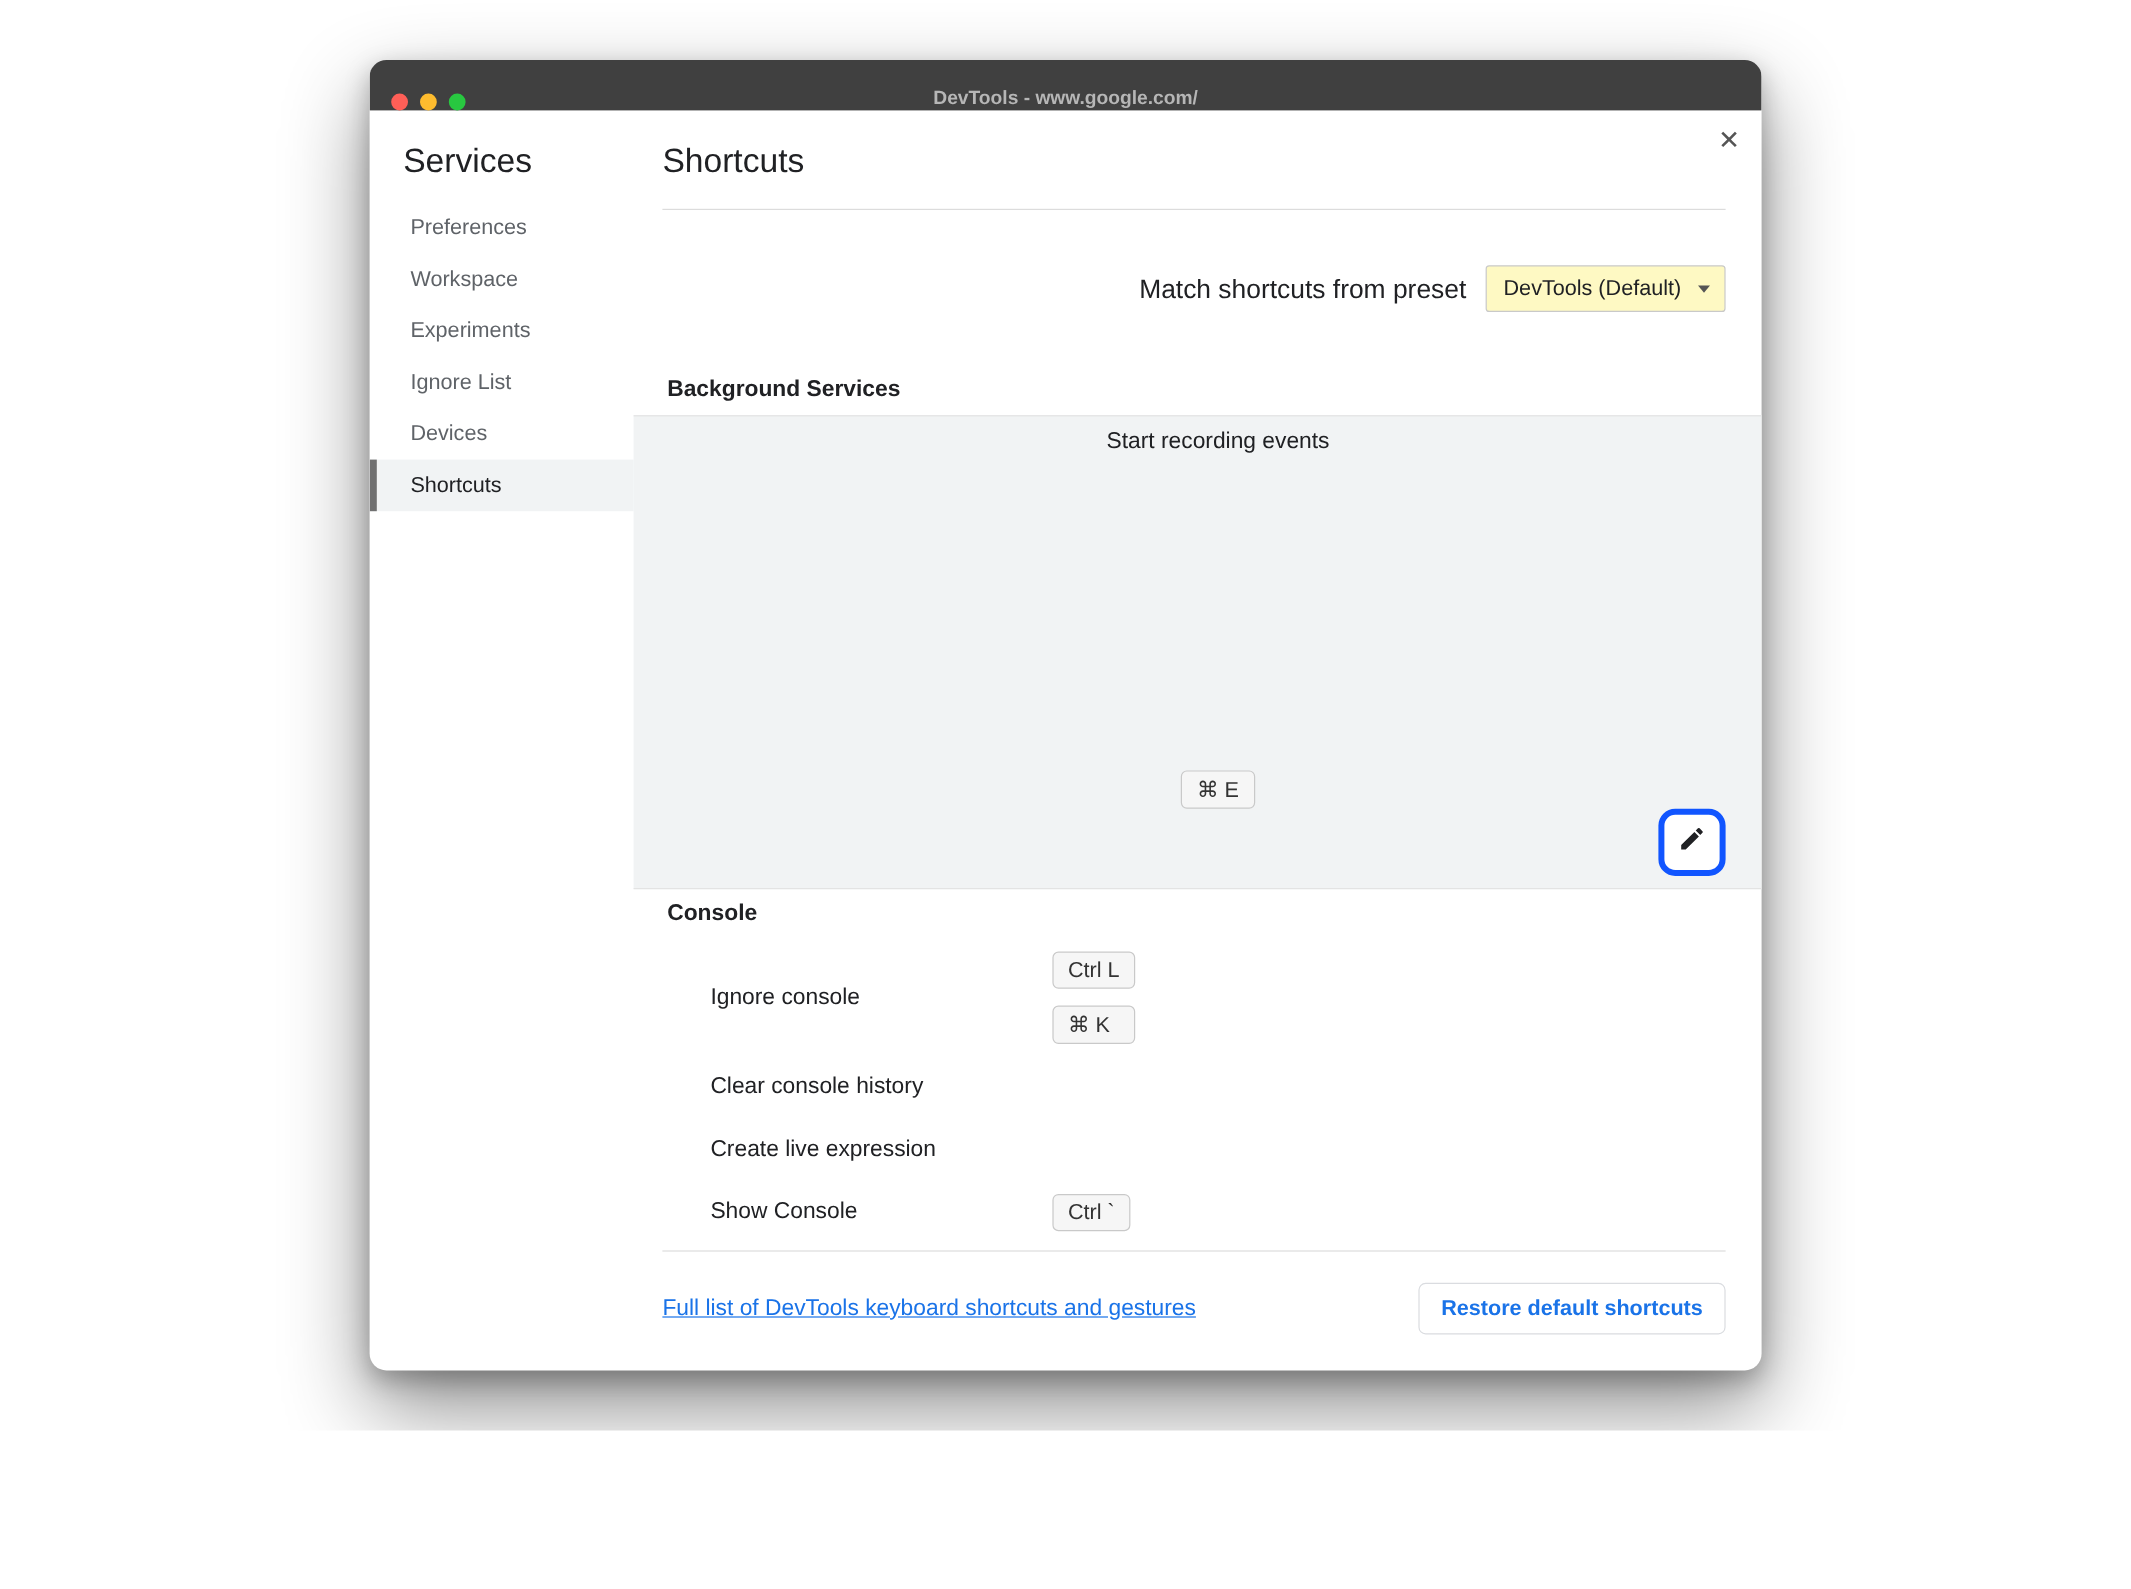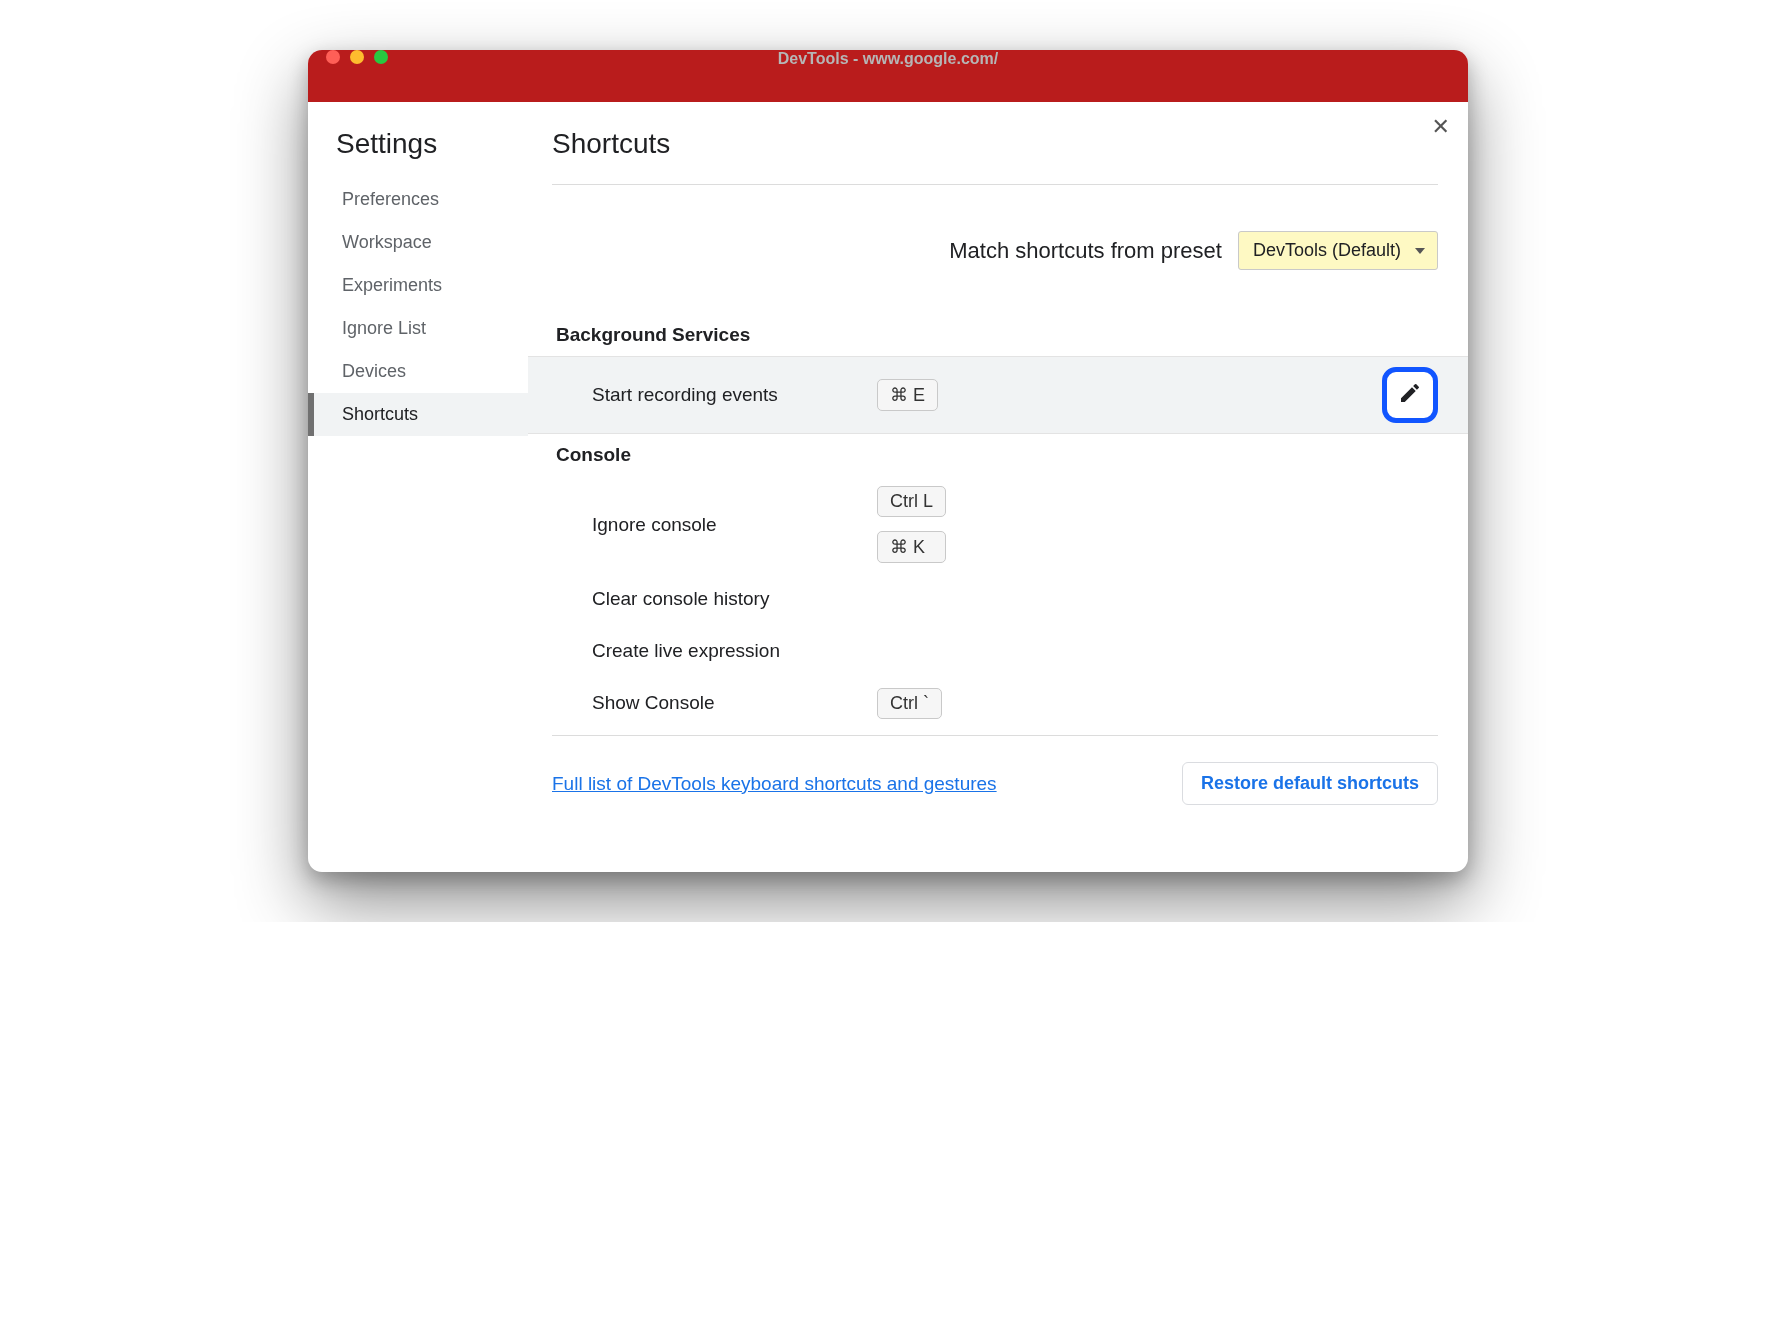--- a/index.html
+++ b/index.html
@@ -12,24 +12,24 @@
     padding: 50px 30px;
   }
   .window {
     width: 1160px;
     border-radius: 14px;
     overflow: hidden;
     box-shadow: 0 30px 70px rgba(0,0,0,0.45), 0 8px 20px rgba(0,0,0,0.25);
     background: #fff;
   }
   .titlebar {
-    background: #b91c1c;
-    height: 52px;
-    display: flex;
-    align-items: flex-start;
+    background: #404040;
+    height: 42px;
+    display: flex;
+    align-items: flex-end;
     position: relative;
   }
   .traffic-lights {
     display: flex;
     gap: 10px;
     padding-left: 18px;
   }
   .dot { width: 14px; height: 14px; border-radius: 50%; }
   .dot.red { background: #ff5f57; }
   .dot.yellow { background: #febc2e; }
@@ -145,20 +145,21 @@
     color: #202124;
   }
   .shortcut-row.highlighted {
     background: #f1f3f4;
     border-top: 1px solid #e3e3e3;
     border-bottom: 1px solid #e3e3e3;
     margin-left: -24px;
     padding-left: 64px;
     margin-right: -30px;
     padding-right: 30px;
+    flex-direction: column;
   }
   .shortcut-action {
     flex: 0 0 285px;
   }
   .shortcut-keys {
     flex: 0 0 auto;
     display: flex;
     flex-direction: column;
     gap: 14px;
   }
@@ -224,21 +225,21 @@
       <div class="dot yellow"></div>
       <div class="dot green"></div>
     </div>
     <div class="titlebar-title">DevTools - www.google.com/</div>
   </div>
 
   <div class="content">
     <div class="close-x">✕</div>
 
     <div class="sidebar">
-      <div class="sidebar-title">Settings</div>
+      <div class="sidebar-title">Services</div>
       <div class="nav-item">Preferences</div>
       <div class="nav-item">Workspace</div>
       <div class="nav-item">Experiments</div>
       <div class="nav-item">Ignore List</div>
       <div class="nav-item">Devices</div>
       <div class="nav-item active">Shortcuts</div>
     </div>
 
     <div class="main">
       <div class="main-inner">

